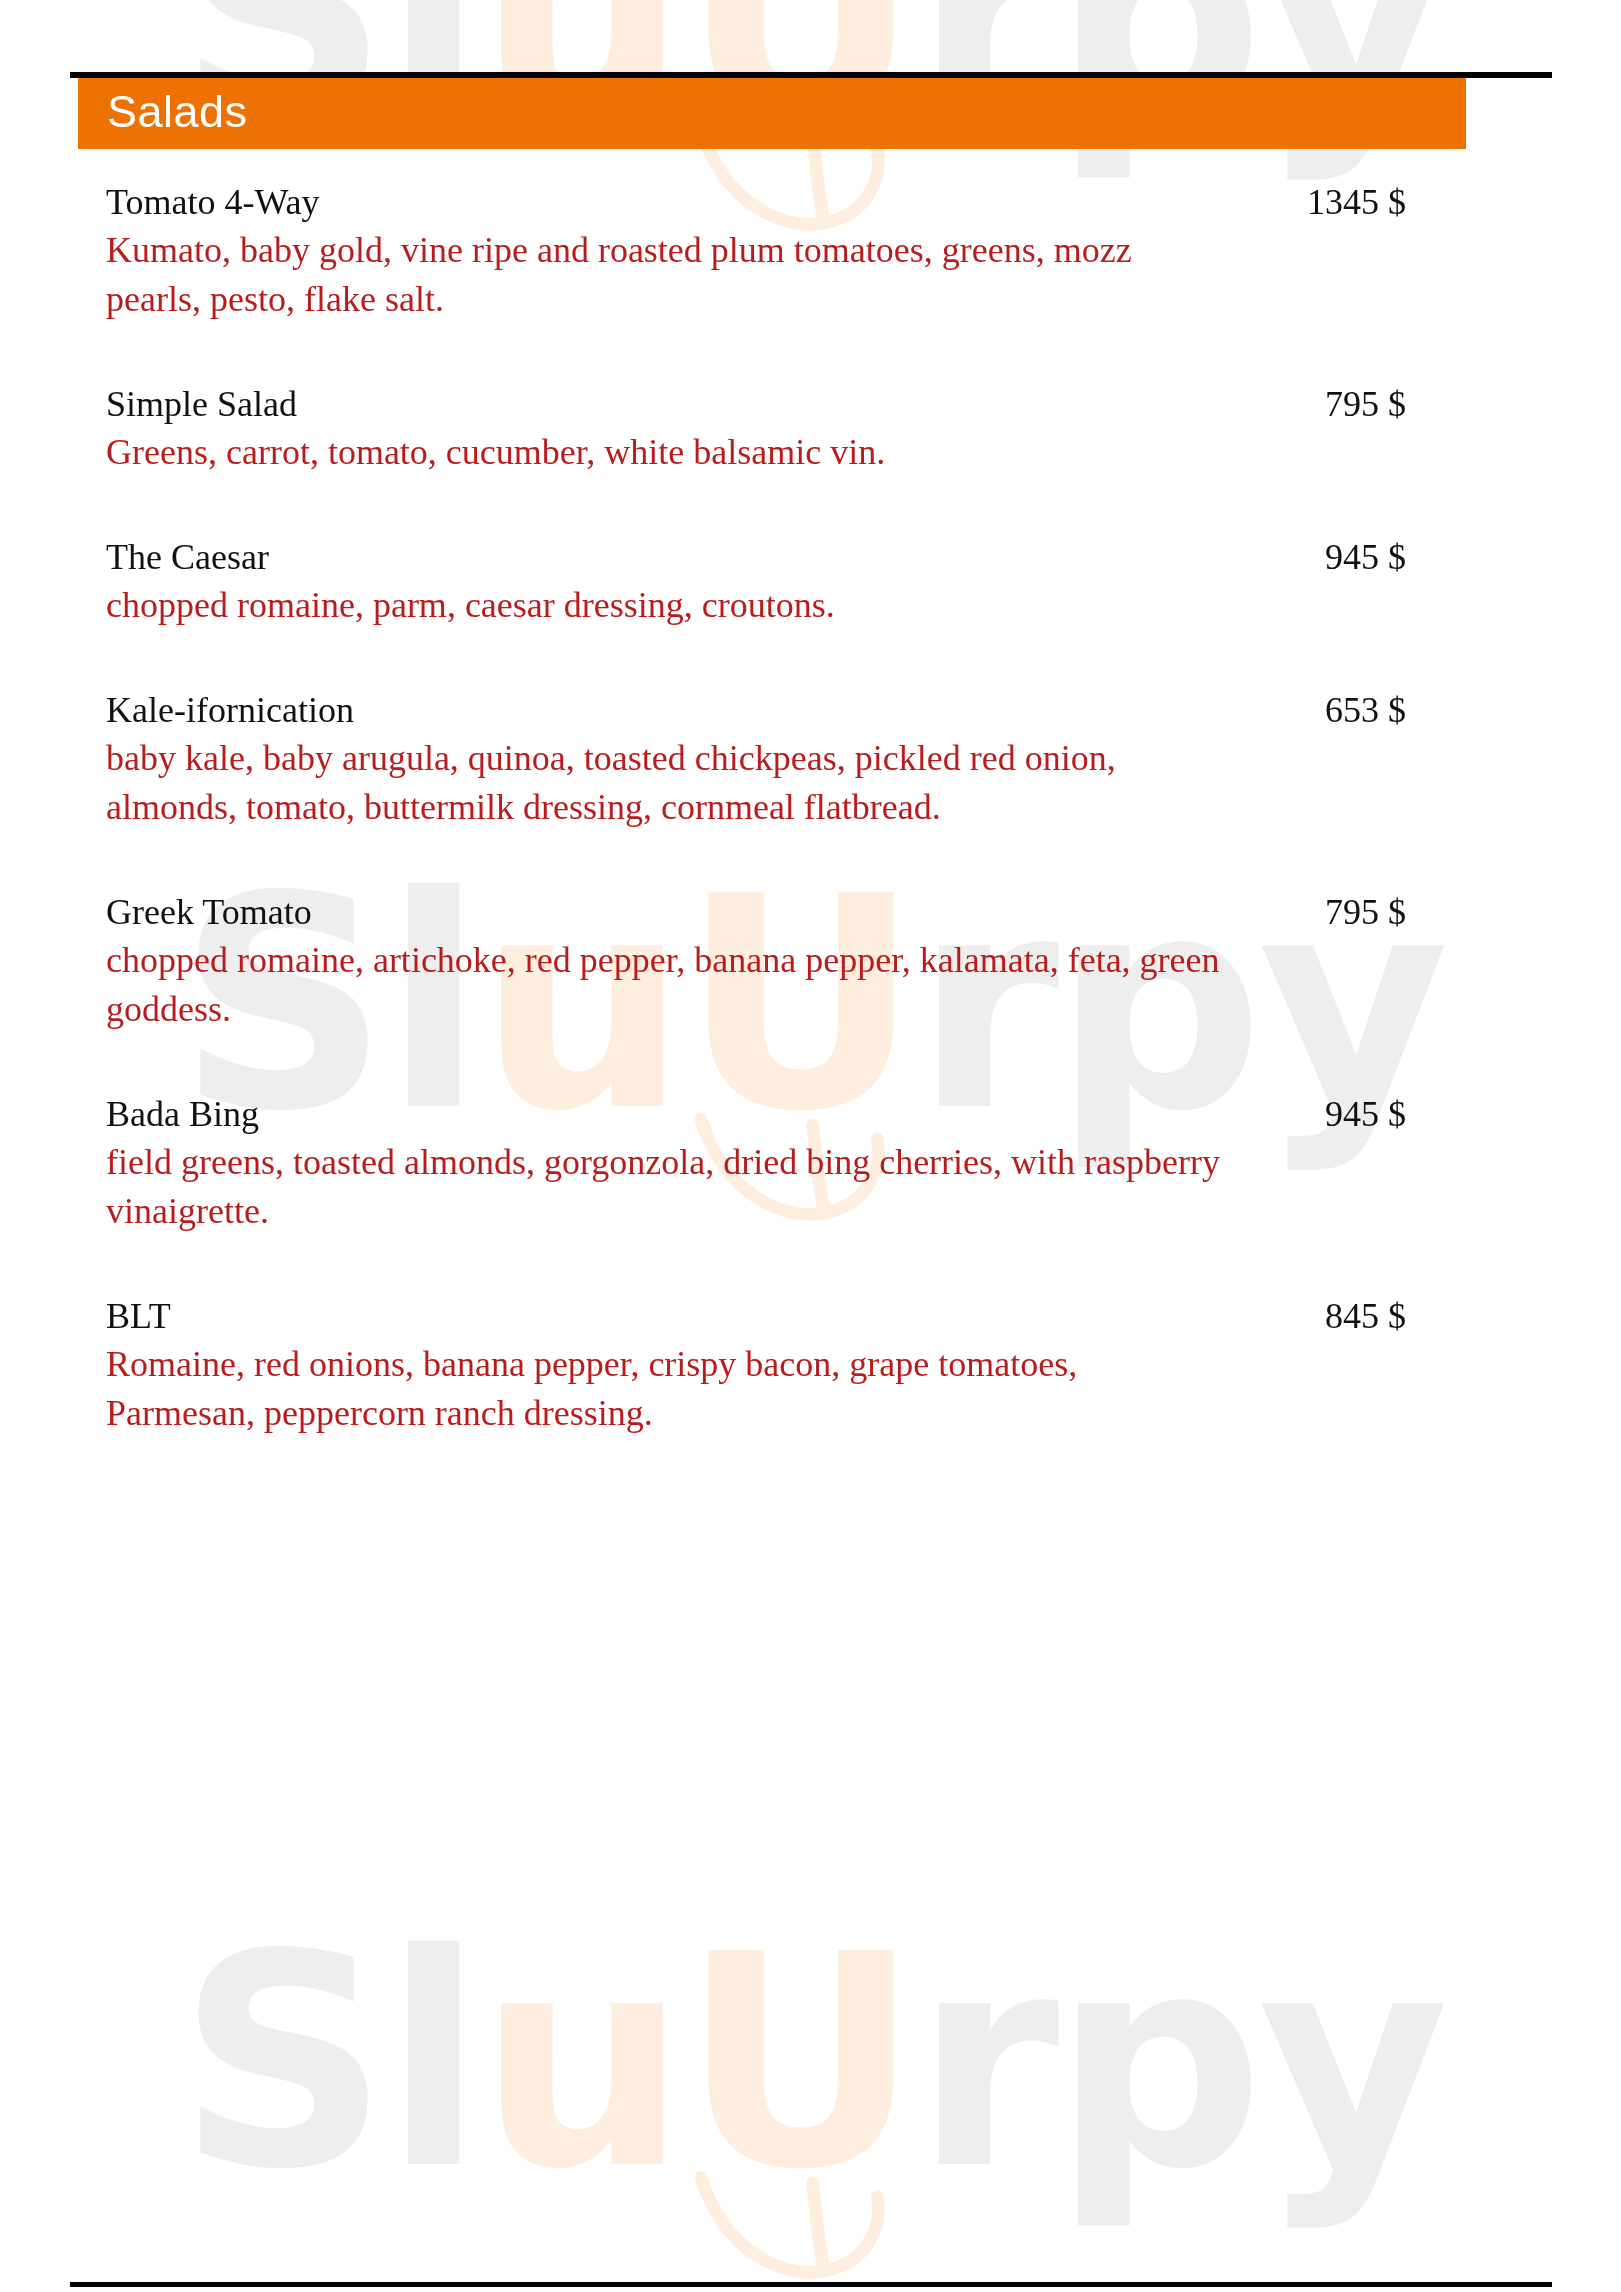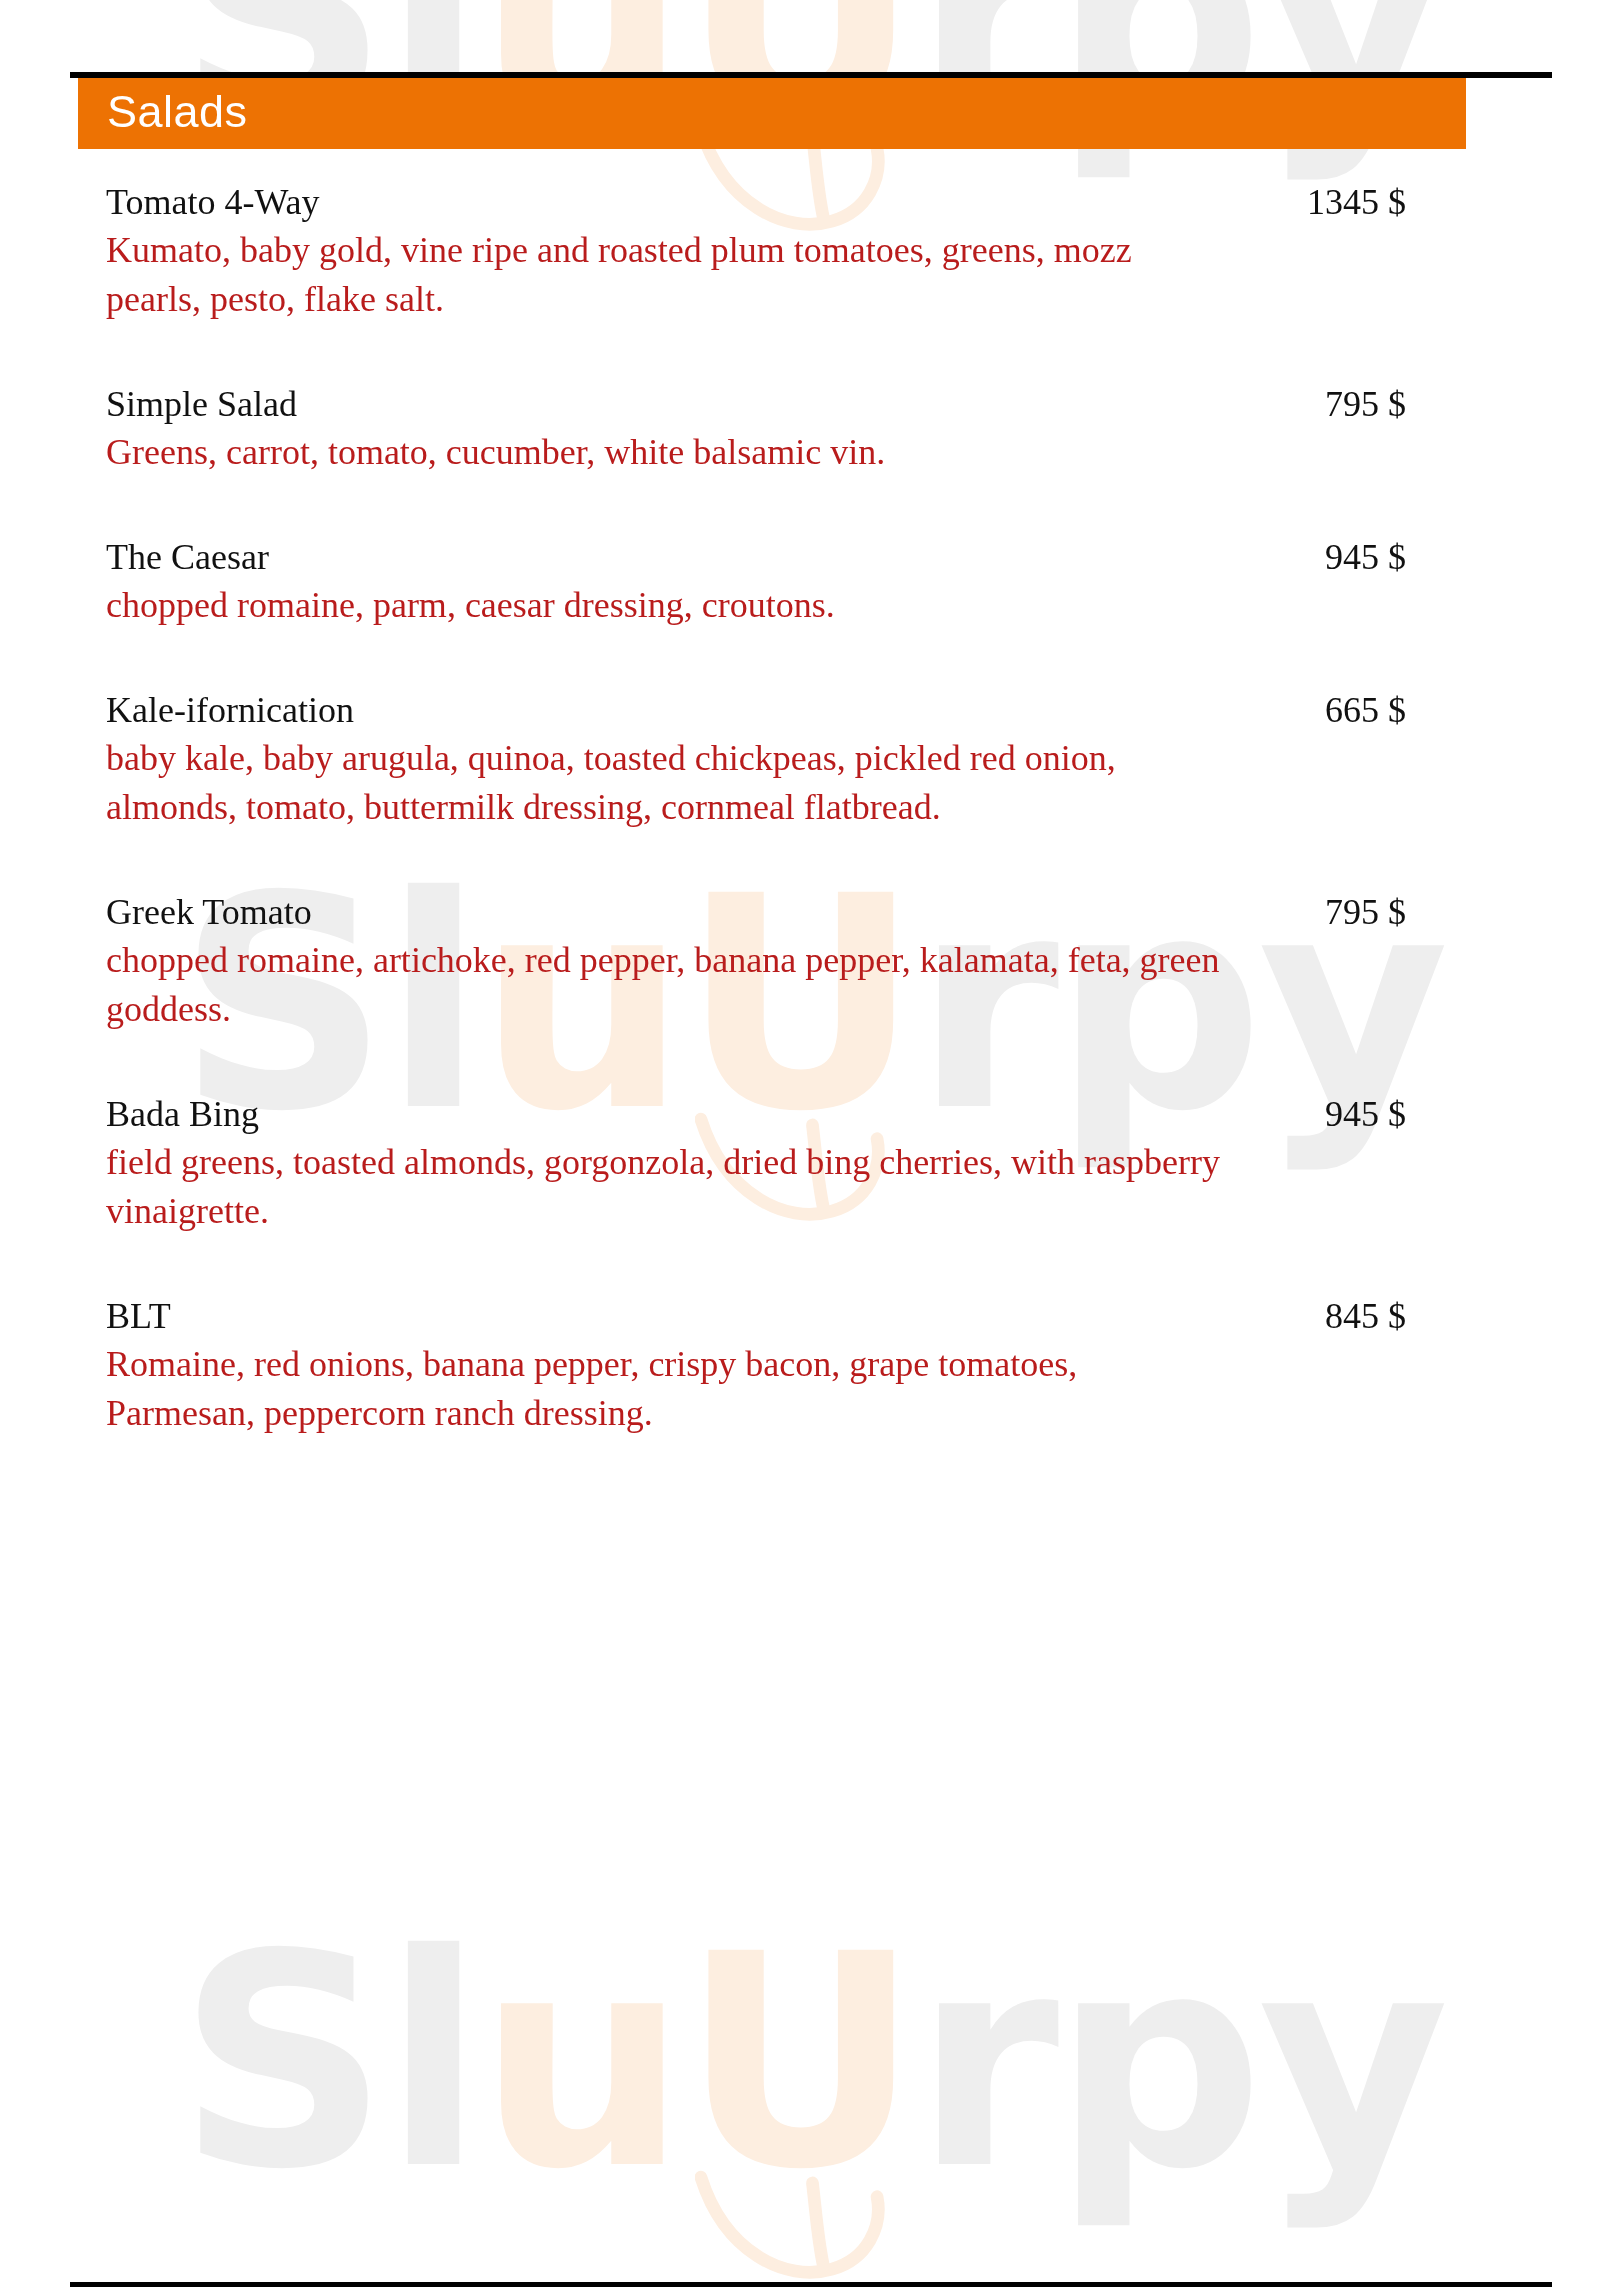--- a/index.html
+++ b/index.html
@@ -203,21 +203,21 @@
     <div class="item-head">
       <div class="item-name">The Caesar</div>
       <div class="item-price">945 $</div>
     </div>
     <div class="item-desc">chopped romaine, parm, caesar dressing, croutons.</div>
   </div>
 
   <div class="menu-item">
     <div class="item-head">
       <div class="item-name">Kale-ifornication</div>
-      <div class="item-price">665 $</div>
+      <div class="item-price">653 $</div>
     </div>
     <div class="item-desc">baby kale, baby arugula, quinoa, toasted chickpeas, pickled red onion, almonds, tomato, buttermilk dressing, cornmeal flatbread.</div>
   </div>
 
   <div class="menu-item">
     <div class="item-head">
       <div class="item-name">Greek Tomato</div>
       <div class="item-price">795 $</div>
     </div>
     <div class="item-desc">chopped romaine, artichoke, red pepper, banana pepper, kalamata, feta, green goddess.</div>

